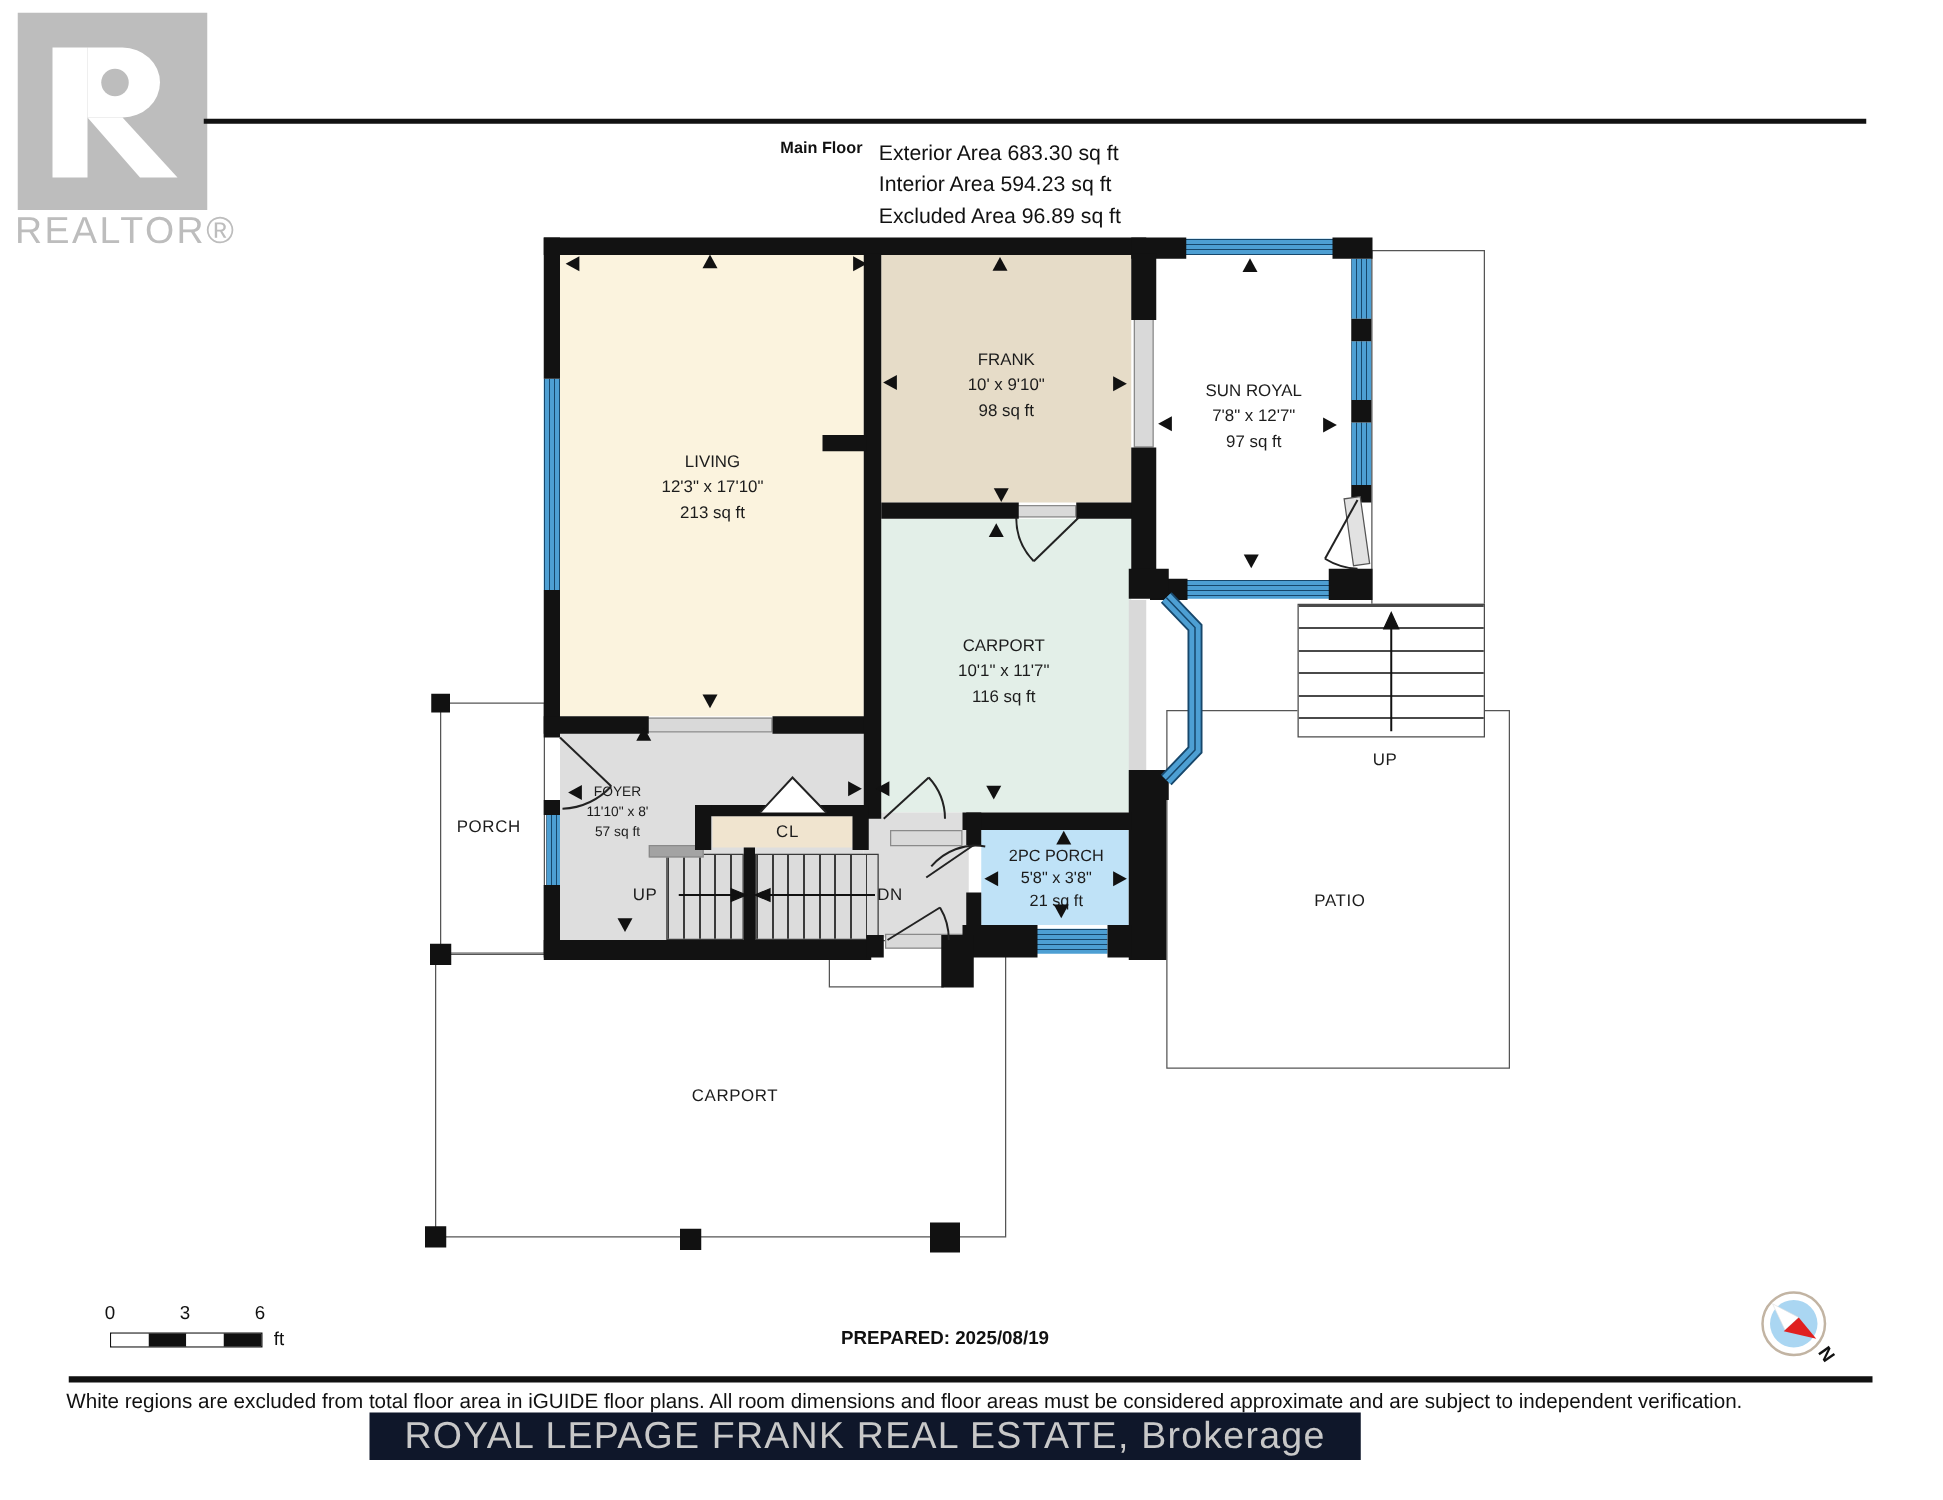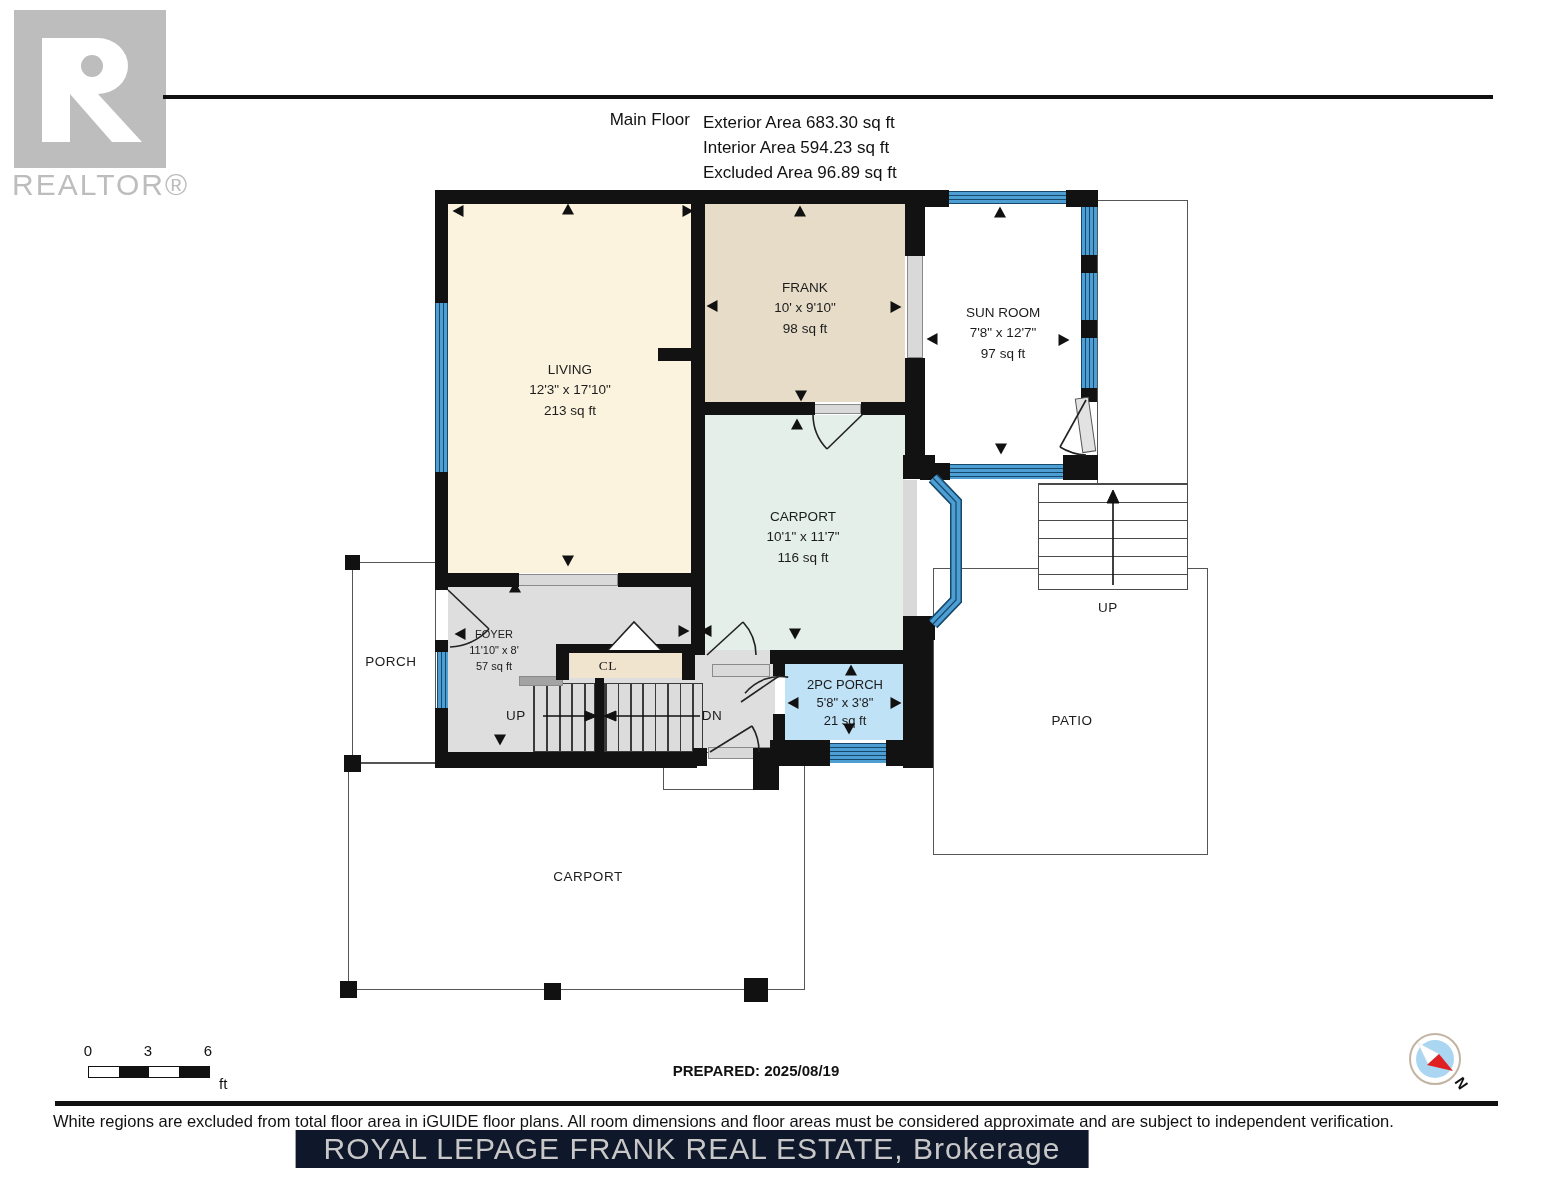--- a/index.html
+++ b/index.html
@@ -25,32 +25,32 @@
       border:1.5px solid #4a4a4a;box-sizing:border-box;}
   
   .lbl{position:absolute;z-index:6;transform:translate(-50%,-50%);text-align:center;
        line-height:1.5;font-size:13.5px;color:#1c1c1c;white-space:nowrap;}
   .lbl.small{font-size:11px;line-height:1.45;}
   .lbl.single{font-size:13.5px;letter-spacing:.5px;}
   
   #title{position:absolute;left:690px;top:52px;transform:translateX(-50%);
          font-size:29px;font-weight:bold;white-space:nowrap;z-index:8;}
   #hline{position:absolute;left:163px;top:95px;width:1330px;height:4px;background:#111;z-index:8;}
-  #floor-label{position:absolute;right:864px;top:110px;font-size:17px;font-weight:normal;z-index:8;}
+  #floor-label{position:absolute;right:864px;top:110px;font-size:13px;font-weight:bold;z-index:8;}
   #areas{position:absolute;left:703px;top:110px;font-size:17px;z-index:8;line-height:25px;}
   
   #logo{position:absolute;left:14px;top:10px;z-index:8;}
   #logo-text{position:absolute;left:12px;top:168px;font-size:30px;color:#bdbdbd;letter-spacing:2px;z-index:8;}
   
   #scalebar-nums span{position:absolute;top:1042px;font-size:15px;transform:translateX(-50%);}
   #scalebar{position:absolute;left:88px;top:1066px;width:120px;height:10px;border:1.5px solid #111;
             box-sizing:content-box;z-index:8;display:flex;}
   #scalebar div{width:30px;height:100%;}
   .sb-w{background:#fff;} .sb-b{background:#111;}
-  #scale-unit{position:absolute;left:219px;top:1063px;font-size:15px;z-index:8;margin-top:12px;}
+  #scale-unit{position:absolute;left:219px;top:1063px;font-size:15px;z-index:8;}
   #prepared{position:absolute;left:756px;top:1062px;transform:translateX(-50%);
             font-size:15px;font-weight:bold;z-index:8;}
   #fline{position:absolute;left:55px;top:1101px;width:1443px;height:5px;background:#111;z-index:8;}
   #disclaimer{position:absolute;left:53px;top:1112px;font-size:16.5px;z-index:8;}
   #watermark{position:absolute;left:692px;top:1130px;transform:translateX(-50%);
              background:#0f172a;color:#c8c8c8;font-size:30px;letter-spacing:1px;
              padding:2px 28px;white-space:nowrap;z-index:8;}
   
   .tri{position:absolute;z-index:6;width:0;height:0;border-left:6px solid transparent;
        border-right:6px solid transparent;border-bottom:11px solid #111;}
@@ -165,35 +165,35 @@
     <div>FRANK</div>
       <div>10' x 9'10"</div>
       <div>98 sq ft</div>
   </div>
   <div class="lbl" style="left:803px;top:537px;">
     <div>CARPORT</div>
       <div>10'1" x 11'7"</div>
       <div>116 sq ft</div>
   </div>
   <div class="lbl" style="left:1003px;top:333px;">
-    <div>SUN ROOM</div>
+    <div>SUN ROYAL</div>
       <div>7'8" x 12'7"</div>
       <div>97 sq ft</div>
   </div>
   <div class="lbl small" style="left:494px;top:651px;">
     <div>FOYER</div>
       <div>11'10" x 8'</div>
       <div>57 sq ft</div>
   </div>
   <div class="lbl" style="left:845px;top:703px;font-size:13px;line-height:1.4;">
     <div>2PC PORCH</div>
       <div>5'8" x 3'8"</div>
       <div>21 sq ft</div>
   </div>
-  <div class="lbl single" style="left:608px;top:666px;font-family:Liberation Serif, serif;">CL</div>
+  <div class="lbl single" style="left:630px;top:666px;">CL</div>
   <div class="lbl single" style="left:516px;top:716px;">UP</div>
   <div class="lbl single" style="left:712px;top:716px;">DN</div>
   <div class="lbl single" style="left:391px;top:662px;">PORCH</div>
   <div class="lbl single" style="left:1072px;top:721px;">PATIO</div>
   <div class="lbl single" style="left:588px;top:877px;">CARPORT</div>
   <div class="lbl single" style="left:1108px;top:608px;">UP</div>
 
   <div id="arrows">
       <span class="tri" style="left: 458px; top: 211px; transform: translate(-50%, -50%) rotate(270deg);"></span>
       <span class="tri" style="left: 568px; top: 209px; transform: translate(-50%, -50%) rotate(0deg);"></span>

